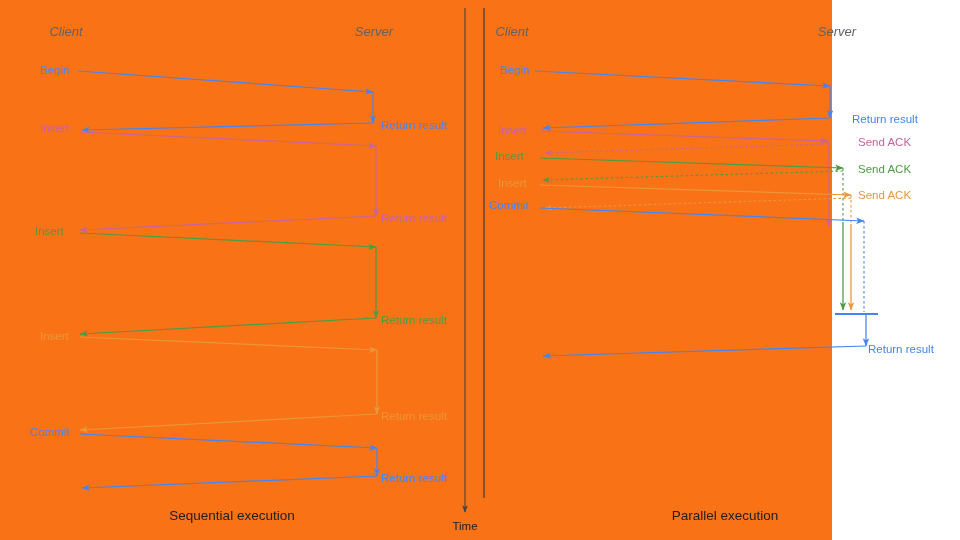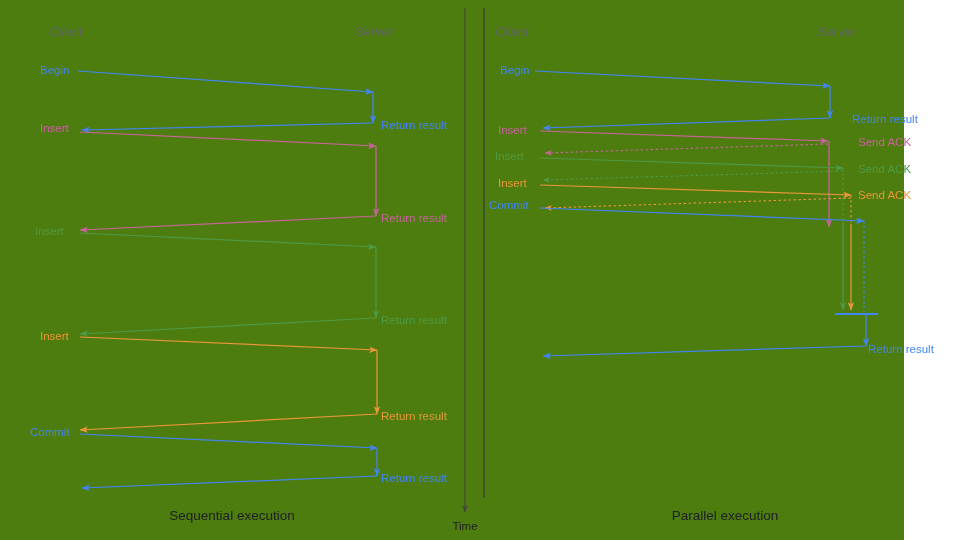--- a/index.html
+++ b/index.html
@@ -1,19 +1,19 @@
 <!DOCTYPE html>
 <html><head>
 <meta charset="utf-8">
 <title>Sequential vs Parallel execution sequence diagram</title>
 <style>
   html,body{margin:0;padding:0;background:#ffffff;}
   body{width:960px;height:540px;overflow:hidden;
        font-family:"Liberation Sans","DejaVu Sans",sans-serif;}
-  #stage{position:relative;width:904px;height:540px;background:#4d7c0f;}
+  #stage{position:relative;width:832px;height:540px;background:#f97316;}
   svg.diagram{position:absolute;left:0;top:0;width:960px;height:540px;}
   .lane-title{font-style:italic;font-size:13px;fill:#5f6368;}
   .msg-label{font-size:11.5px;}
   .caption{font-size:13.5px;fill:#202124;}
   .axis-label{font-size:11.5px;fill:#202124;}
   text{dominant-baseline:middle;}
 </style>
 </head>
 <body>
 

